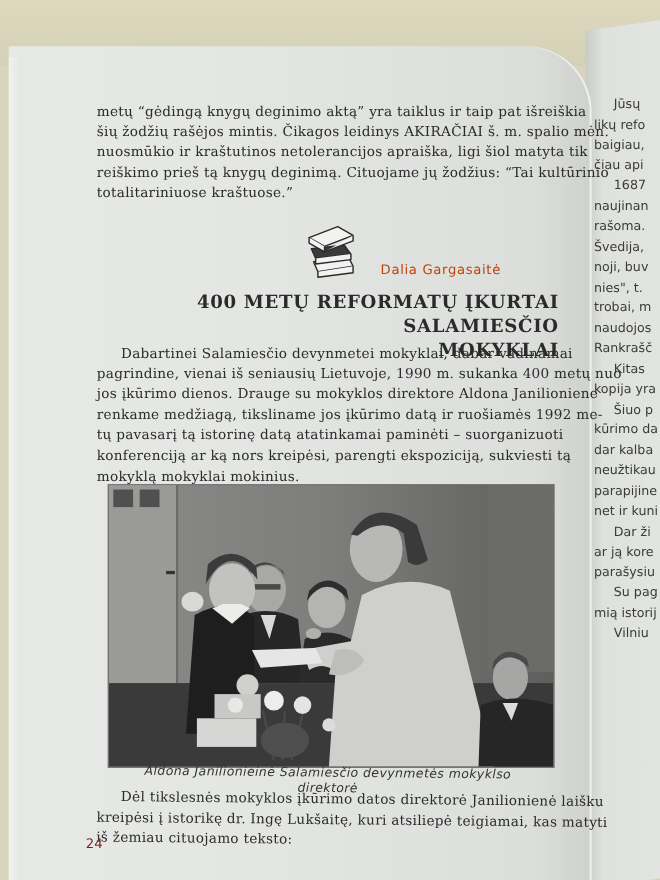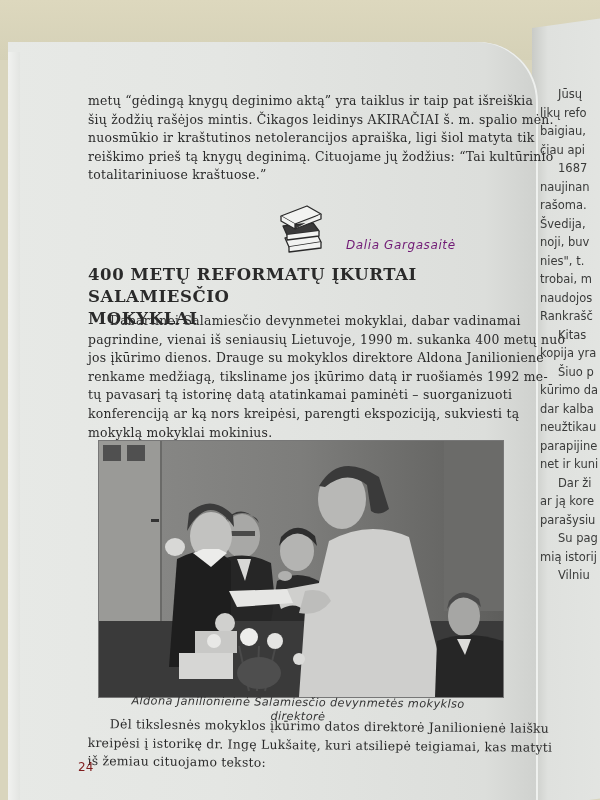--- a/index.html
+++ b/index.html
@@ -40,25 +40,25 @@
     .para {
       font-size: 12.4px; line-height: 18.6px; letter-spacing: 0.25px;
       text-align: justify; margin: 0;
     }
     .para .line { display: block; white-space: nowrap; }
     .para .first { text-indent: 22px; }
 
     .books-icon { position: absolute; left: 185px; top: 104px; width: 60px; height: 60px; }
     .byline {
       position: absolute; left: 258px; top: 146px;
-      font-family: "DejaVu Sans", sans-serif; font-style: italic;
-      font-size: 12px; letter-spacing: 0.6px; color: #701a75;
+      font-family: "DejaVu Sans", sans-serif; 
+      font-size: 12px; letter-spacing: 0.6px; color: #c2410c;
     }
     .headline {
-      position: absolute; left: 0; top: 172px; width: 420px; text-align: left;
+      position: absolute; left: 0; top: 172px; width: 420px; text-align: right;
       font-size: 16.5px; font-weight: bold; letter-spacing: 0.6px; line-height: 22px; color: #2a2a2a;
     }
     .para2 { position: absolute; left: 0; top: 220px; width: 420px; }
 
     .photo {
       position: absolute; left: 10px; top: 348px; width: 404px; height: 256px;
       background: #555; overflow: hidden;
       border: 1px solid #777;
     }
     .photo svg { display: block; }

